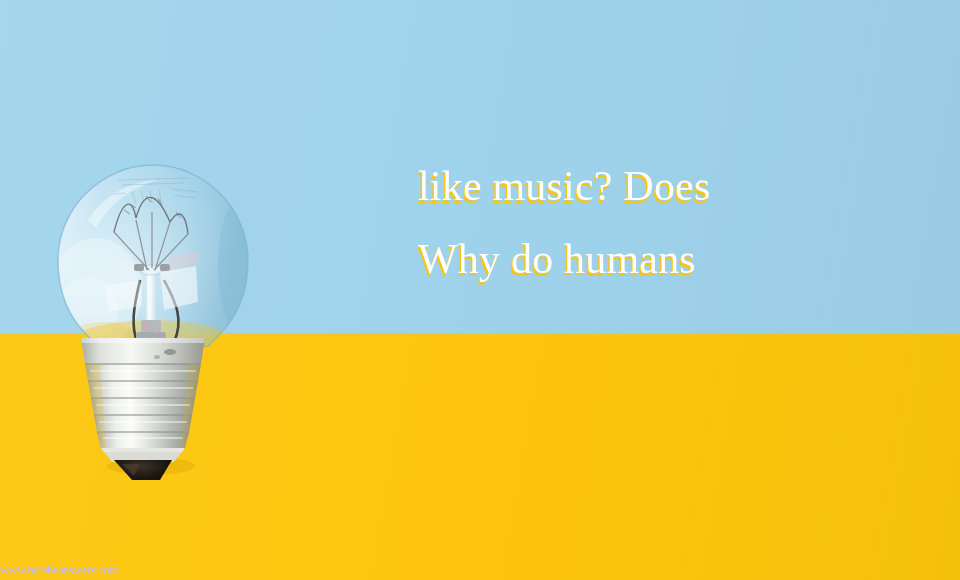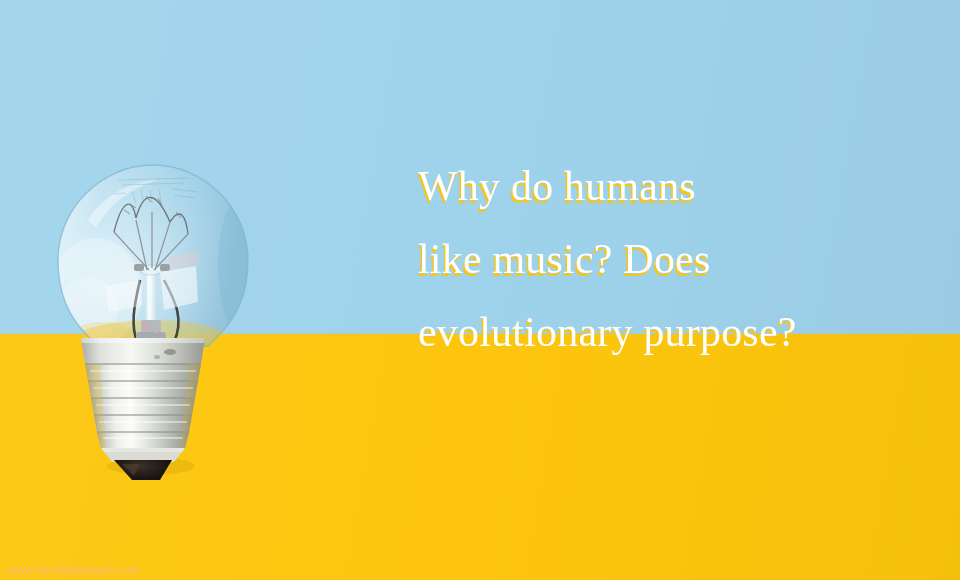--- a/index.html
+++ b/index.html
@@ -77,26 +77,26 @@
     color: #ffffff;
     letter-spacing: 0.2px;
     text-shadow: -1.5px 3px 0 #f5c518;
     white-space: nowrap;
   }
   .headline .ln { display: block; height: 73px; }
 
   
   .watermark {
     position: absolute;
-    left: 8px;
+    left: 0;
     top: 563px;
-    font-family: Liberation Sans, sans-serif;
+    font-family: Liberation Serif, serif;
     font-size: 12px;
     line-height: 14px;
-    color: #fdba74;
+    color: #c4b5fd;
     letter-spacing: -0.2px;
   }
 </style>
 </head>
 <body>
 
 <div id="stage">
 
   <div class="bg-top"></div>
   <div class="bg-bottom"></div>
@@ -302,20 +302,19 @@
       </g>
 
       <g>
         <path d="M66 300 L 124 300 L 112 320 C 104 327 92 327 84 320 Z" fill="url(#tipGrad)"></path>
         <path d="M74 304 L 92 304 L 86 316 Z" fill="#5a4b3a" opacity="0.45"></path>
       </g>
     </svg>
   </div>
 
   <div class="headline">
+    <span class="ln">like music? Does</span>
     <span class="ln">Why do humans</span>
-    <span class="ln">like music? Does</span>
-    <span class="ln">evolutionary purpose?</span>
   </div>
 
   <div class="watermark">www.herebeanswers.com</div>
 
 </div>
 
 </body></html>

